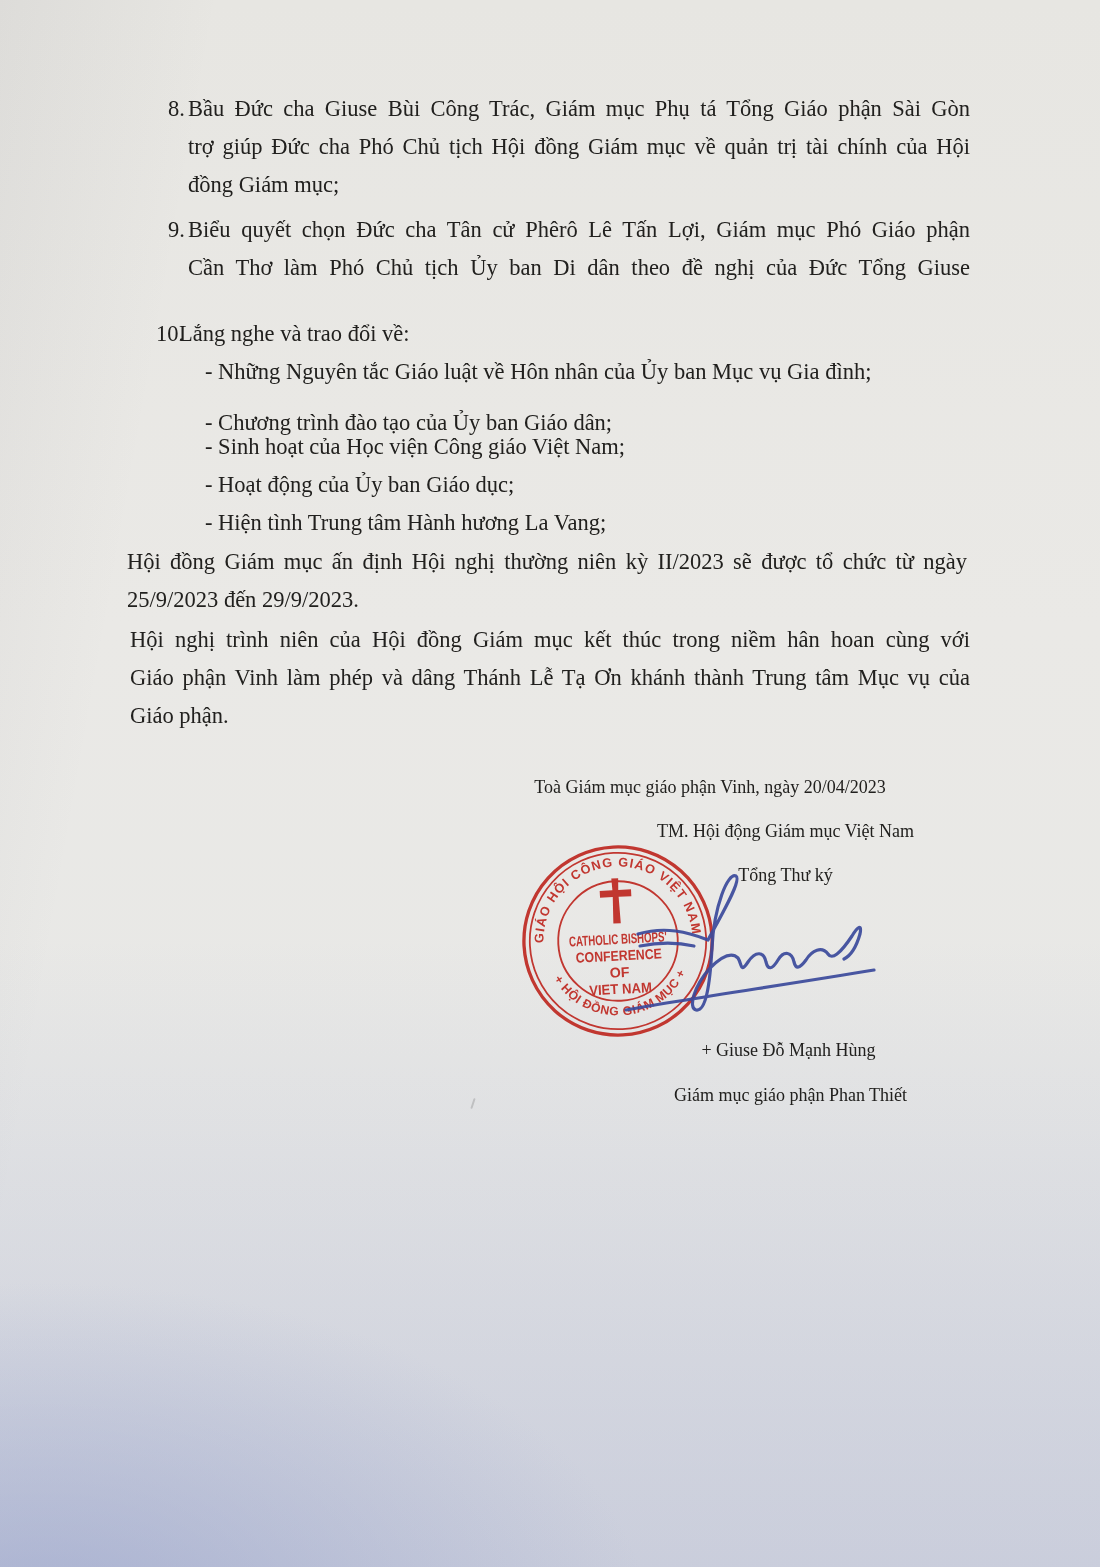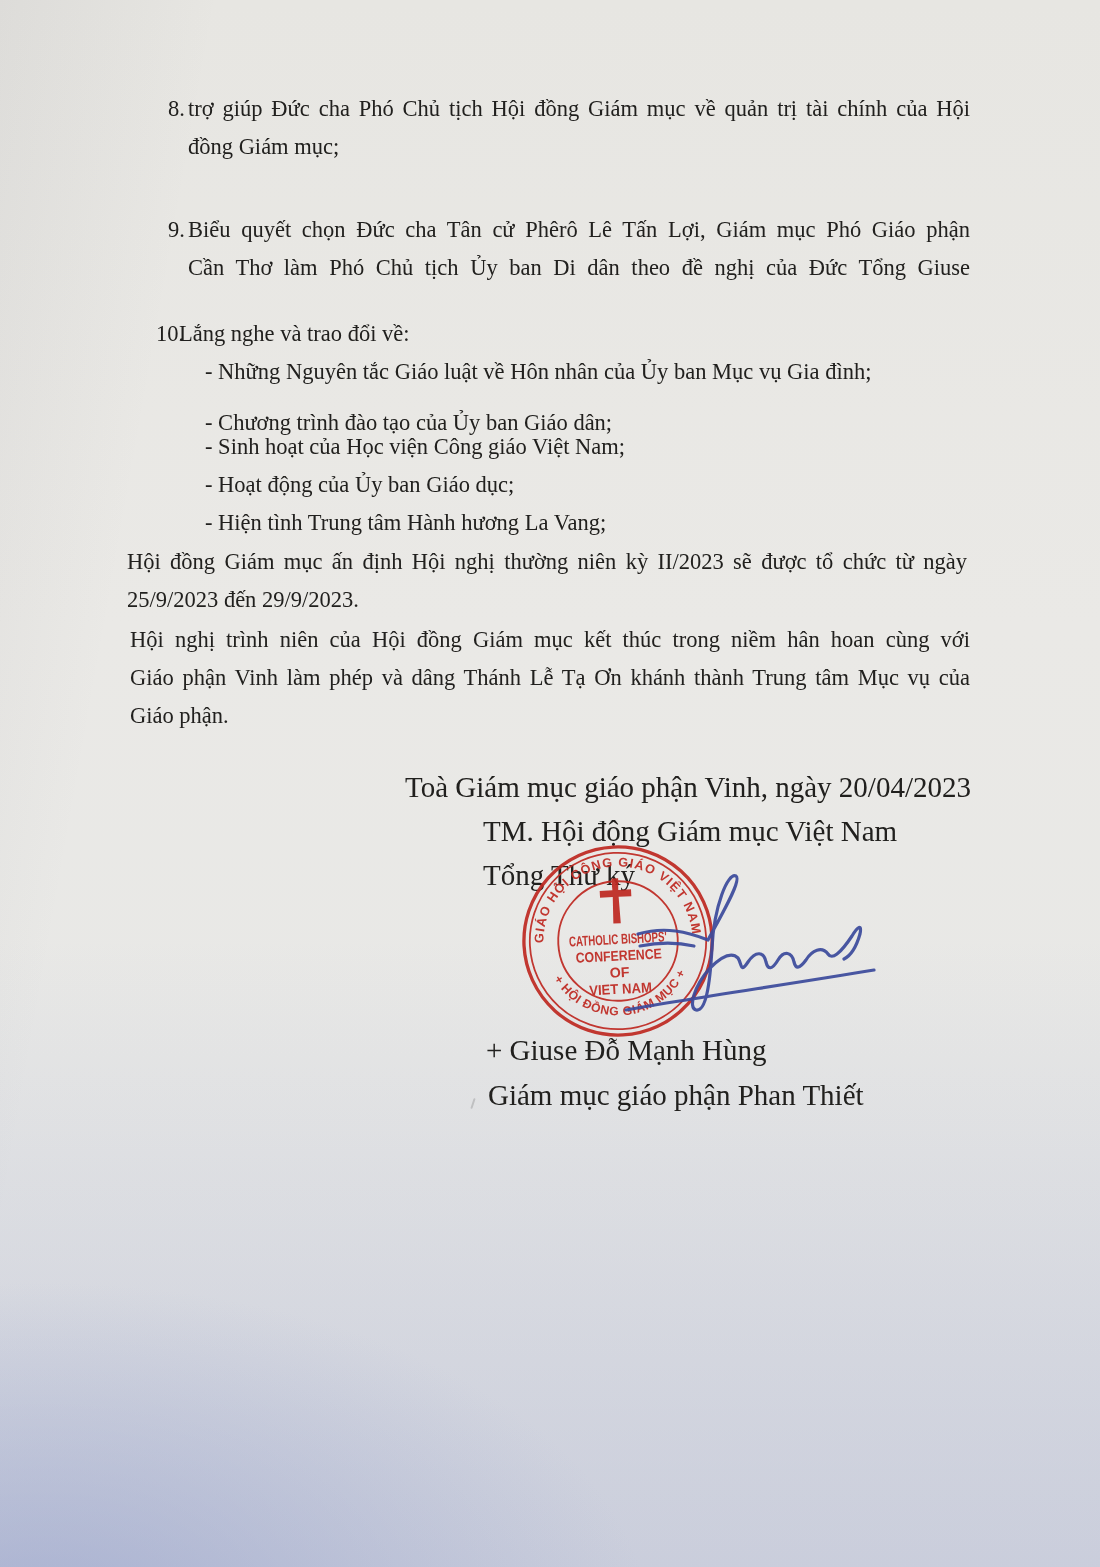--- a/index.html
+++ b/index.html
@@ -16,33 +16,34 @@
       linear-gradient(100deg, rgba(90,90,100,0.07), rgba(90,90,100,0) 16%),
       linear-gradient(to bottom, #e7e6e2 0%, #eae9e6 40%, #e8e8e6 68%, #e2e3e6 100%);
     color:#21201e;
   }
   .num{
     position:absolute;font-size:22.5px;line-height:38px;white-space:nowrap;
   }
   .block{position:absolute;}
   .line{font-size:22.5px;line-height:38px;}
   .just{text-align:justify;text-align-last:justify;}
-  .sigline{position:absolute;font-size:29px;line-height:38px;text-align:left;}
+  .sigline{position:absolute;font-size:18px;line-height:38px;text-align:center;}
   .stamp{position:absolute;left:520px;top:843px;width:196px;height:196px;transform:rotate(-3deg);opacity:.93;z-index:1;}
   .autograph{position:absolute;left:610px;top:862px;width:290px;height:165px;z-index:2;opacity:.92;}
   .speck{position:absolute;left:472px;top:1098px;width:2px;height:11px;background:rgba(60,60,60,.20);transform:rotate(18deg);border-radius:2px;}
   .stamp text{font-family:"Liberation Sans","DejaVu Sans",sans-serif;font-weight:bold;}
 </style>
 </head>
 <body>
 
 <div class="page">
 
   <div class="num" style="left:168px;top:90px">8.</div>
   <div class="block" style="left:188px;top:90px;width:782px">
+    <div class="line just">Bầu Đức cha Giuse Bùi Công Trác, Giám mục Phụ tá Tổng Giáo phận Sài Gòn</div>
     <div class="line just">trợ giúp Đức cha Phó Chủ tịch Hội đồng Giám mục về quản trị tài chính của Hội</div>
     <div class="line">đồng Giám mục;</div>
   </div>
 
   <div class="num" style="left:168px;top:211px">9.</div>
   <div class="block" style="left:188px;top:211px;width:782px">
     <div class="line just">Biểu quyết chọn Đức cha Tân cử Phêrô Lê Tấn Lợi, Giám mục Phó Giáo phận</div>
     <div class="line just">Cần Thơ làm Phó Chủ tịch Ủy ban Di dân theo đề nghị của Đức Tổng Giuse</div>
   </div>
 

